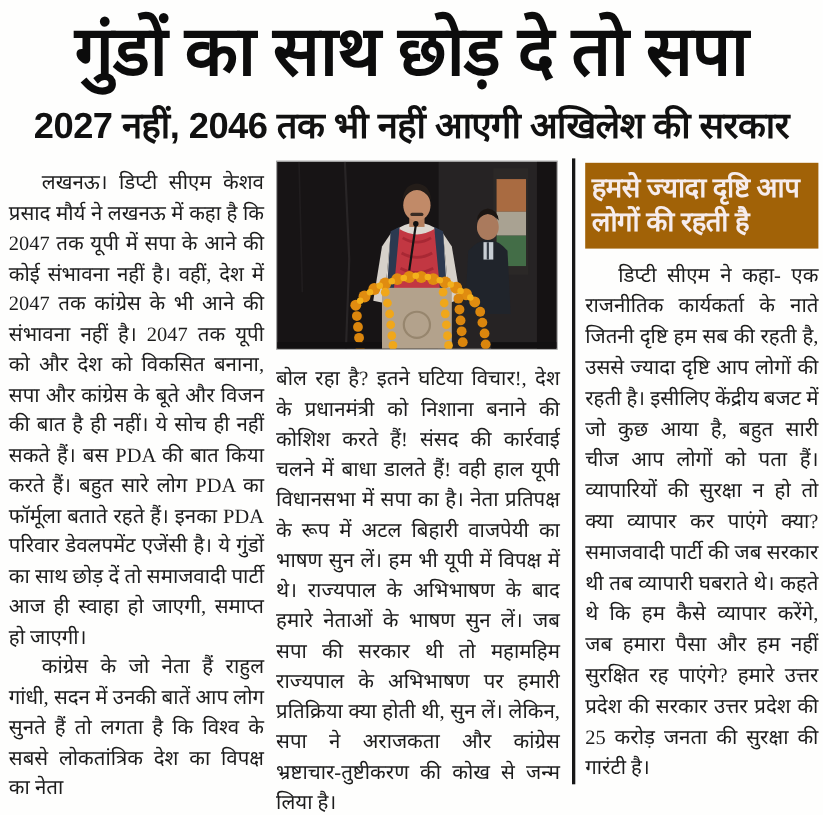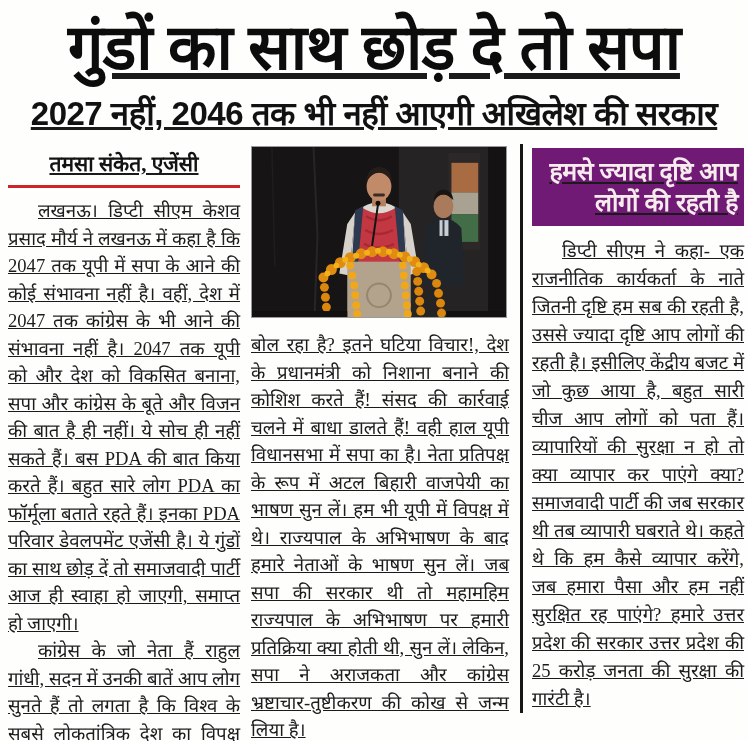--- a/index.html
+++ b/index.html
@@ -5,21 +5,20 @@
   * { margin: 0; padding: 0; box-sizing: border-box; }
   html, body { background: #ffffff; }
   .page {
     position: relative;
     width: 748px;
     height: 741px;
     background: #fefefd;
     overflow: hidden;
     font-family: "Liberation Serif", "DejaVu Serif", serif;
     color: #1a1a1a;
-    text-decoration: underline;
   }
   
   .header { text-align: center; padding-top: 4px; }
   .headline-line {
     font-family: "Liberation Sans", "DejaVu Sans", sans-serif;
     font-weight: 800;
     font-size: 63px;
     line-height: 86px;
     color: #0c0c0c;
     letter-spacing: -1px;
@@ -73,47 +72,46 @@
   .photo-frame {
     width: 256px;
     height: 172px;
     border: 1px solid #9a9a9a;
     margin-top: 2px;
     display: block;
   }
   .col-middle .body-par { margin-top: 13px; }
   
   .redbox {
-    background: #701a75;
+    background: #a16207;
     color: #f6ecec;
     font-family: "Liberation Sans", "DejaVu Sans", sans-serif;
     font-weight: 700;
     font-size: 25px;
     line-height: 31px;
-    text-align: right;
+    text-align: left;
     padding: 8px 6px;
     margin-top: 4px;
     letter-spacing: -0.5px;
   }
   .col-right .body-par { margin-top: 11px; line-height: 28px; }
 </style>
 </head>
 <body>
 
 <div class="page">
 
   <div class="header">
     <div class="headline-line">गुंडों का साथ छोड़ दे तो सपा</div>
     <div class="subheadline">2027 नहीं, 2046 तक भी नहीं आएगी अखिलेश की सरकार</div>
   </div>
 
   <div class="content">
 
     <div class="col col-left">
-      <div class="byline">तमसा संकेत, एजेंसी</div>
       <p class="body-par indent">लखनऊ। डिप्टी सीएम केशव प्रसाद मौर्य ने लखनऊ में कहा है कि 2047 तक यूपी में सपा के आने की कोई संभावना नहीं है। वहीं, देश में 2047 तक कांग्रेस के भी आने की संभावना नहीं है। 2047 तक यूपी को और देश को विकसित बनाना, सपा और कांग्रेस के बूते और विजन की बात है ही नहीं। ये सोच ही नहीं सकते हैं। बस PDA की बात किया करते हैं। बहुत सारे लोग PDA का फॉर्मूला बताते रहते हैं। इनका PDA परिवार डेवलपमेंट एजेंसी है। ये गुंडों का साथ छोड़ दें तो समाजवादी पार्टी आज ही स्वाहा हो जाएगी, समाप्त हो जाएगी।</p>
       <p class="body-par indent">कांग्रेस के जो नेता हैं राहुल गांधी, सदन में उनकी बातें आप लोग सुनते हैं तो लगता है कि विश्व के सबसे लोकतांत्रिक देश का विपक्ष का नेता</p>
     </div>
 
     <div class="col col-middle">
       <svg class="photo-frame" viewBox="0 0 256 172" xmlns="http://www.w3.org/2000/svg" preserveAspectRatio="none">
 
         <rect x="0" y="0" width="256" height="172" fill="#242122"></rect>
 
         <rect x="0" y="0" width="148" height="172" fill="#171415"></rect>

